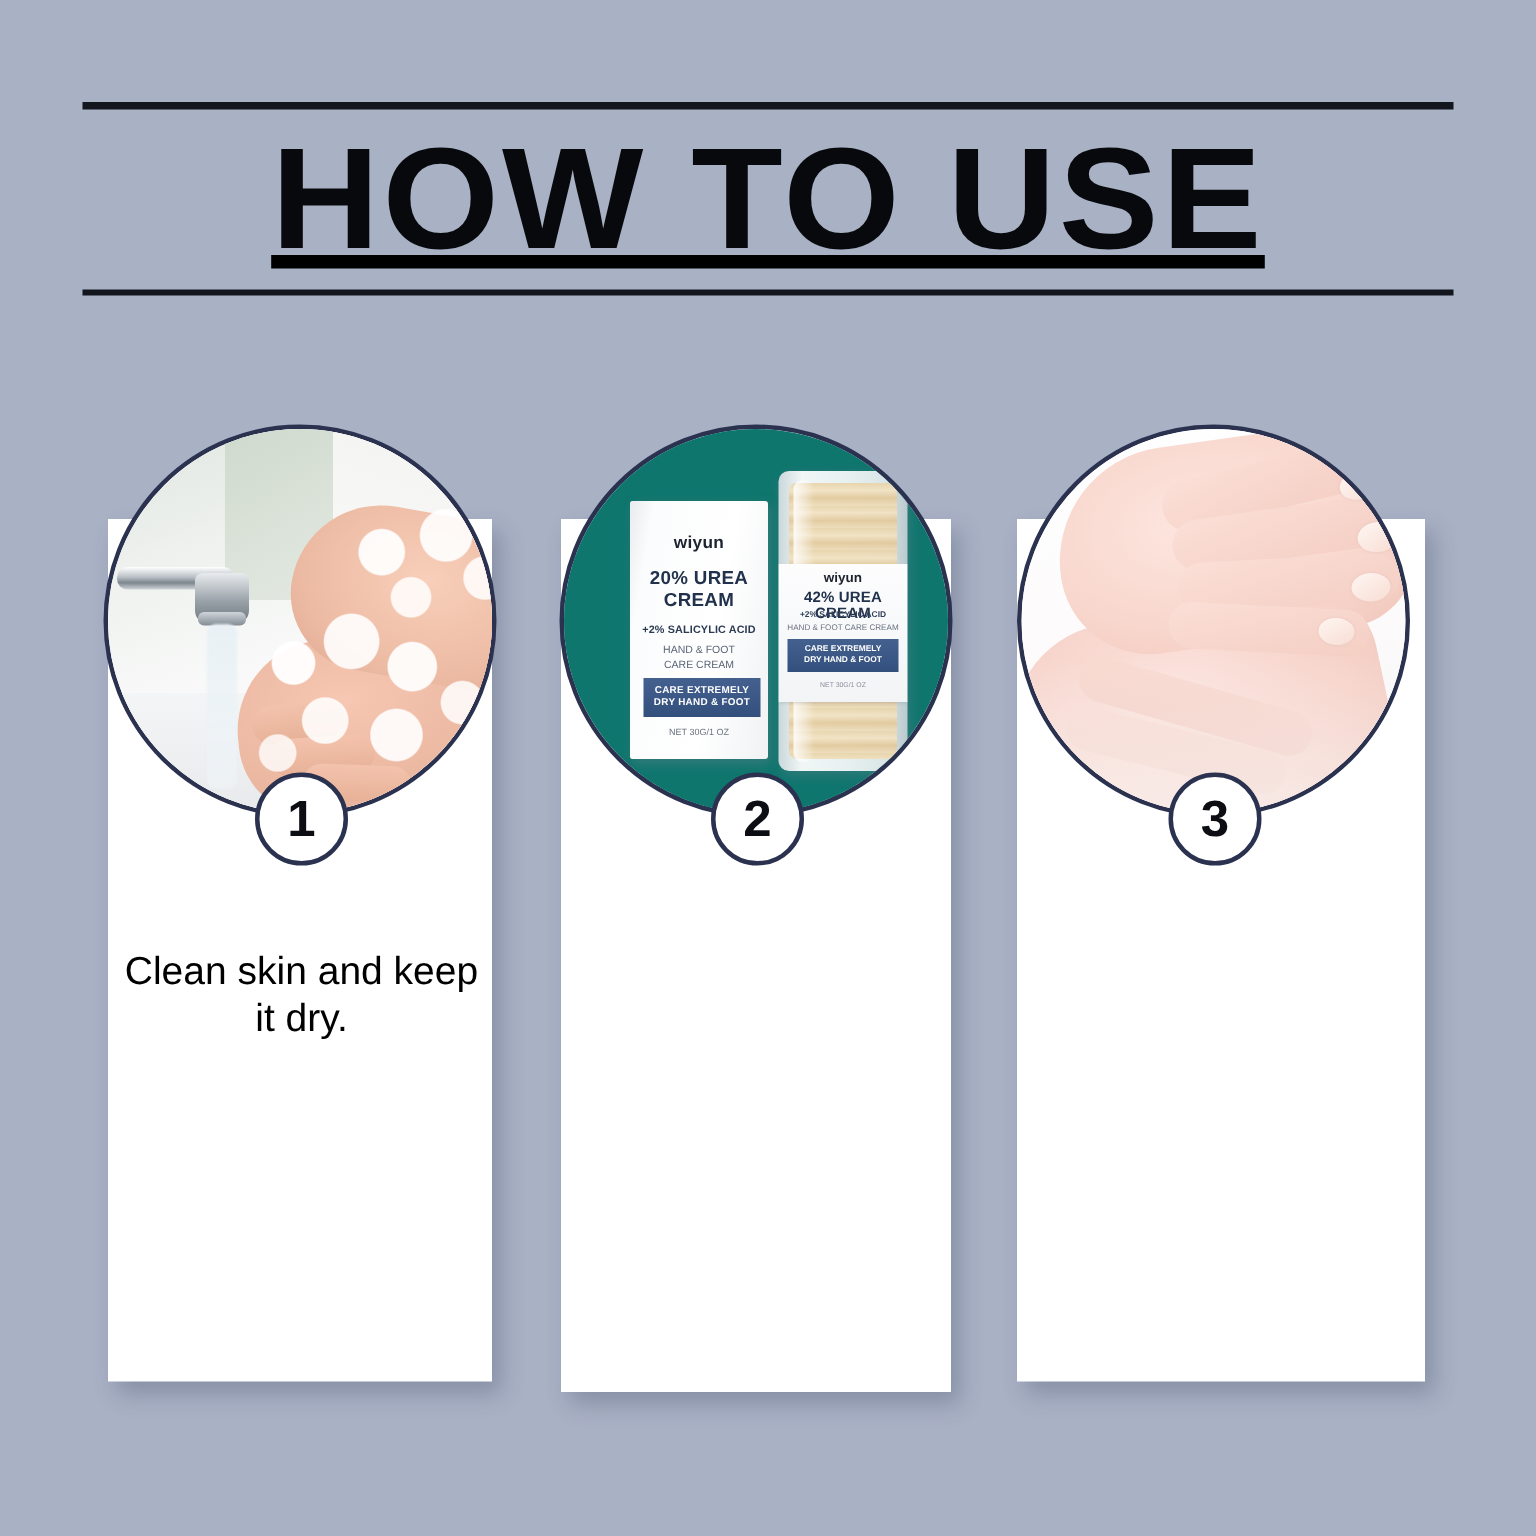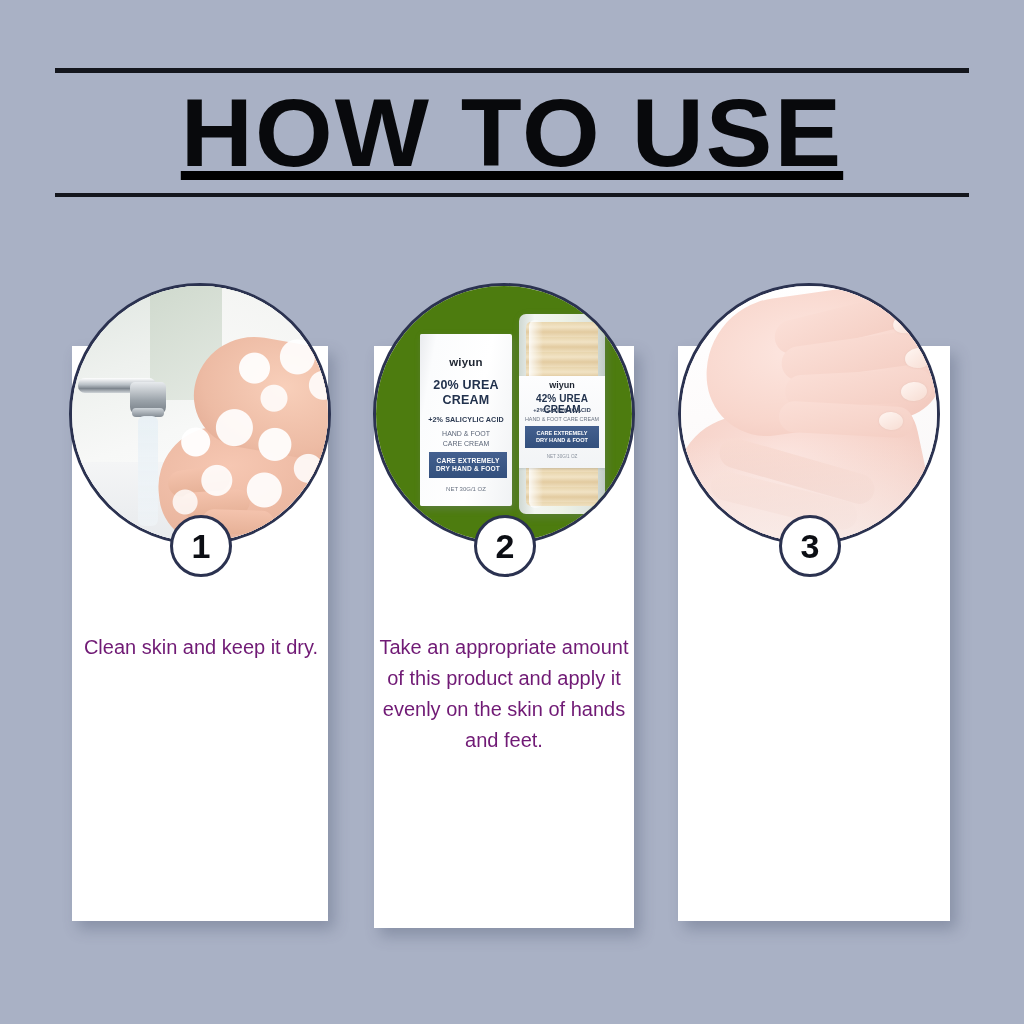--- a/index.html
+++ b/index.html
@@ -157,21 +157,21 @@
     position: absolute; left: 150px; top: 52px; width: 130px; height: 86px;
     background:
       radial-gradient(circle at 25% 35%, rgba(255,255,255,.92) 0 15px, transparent 16px),
       radial-gradient(circle at 58% 22%, rgba(255,255,255,.9) 0 17px, transparent 18px),
       radial-gradient(circle at 78% 55%, rgba(255,255,255,.86) 0 14px, transparent 15px),
       radial-gradient(circle at 40% 70%, rgba(255,255,255,.85) 0 13px, transparent 14px);
     filter: blur(0.4px);
   }
 
   
-  .sc2 { background: #4d7c0f; }
+  .sc2 { background: #0f766e; }
   .box {
     position: absolute;
     left: 44px; top: 48px;
     width: 92px; height: 172px;
     background: linear-gradient(100deg, #e9ebee 0%, #fbfcfd 14%, #ffffff 60%, #f0f2f4 100%);
     box-shadow: 2px 3px 7px rgba(120,130,145,.35);
     border-radius: 2px;
   }
   .box-side {
     position: absolute; left: 44px; top: 48px; width: 9px; height: 172px;
@@ -332,23 +332,23 @@
     font-family: "Liberation Sans", sans-serif;
   }
   .badge-1 { left: 170px; top: 232px; }
   .badge-2 { left: 474px; top: 232px; }
   .badge-3 { left: 779px; top: 232px; }
 
   
   .caption {
     position: absolute;
     text-align: center;
-    font-size: 20px;
+    font-size: 26px;
     line-height: 31px;
-    color: #701a75;
+    color: #000000;
     font-weight: normal;
   }
   .cap-1 { left: 76px;  top: 349px; width: 250px; }
   .cap-2 { left: 377px; top: 349px; width: 254px; }
   .cap-3 { left: 682px; top: 349px; width: 266px; }
 </style>
 </head>
 <body>
 
 <div class="header">
@@ -424,21 +424,20 @@
             </span>
           </div>
           <div class="stick-net">NET 30G/1 OZ</div>
         </div>
       </div>
 
     </div>
   </div>
 
   <div class="badge badge-2">2</div>
-  <div class="caption cap-2">Take an appropriate amount of this product and apply it evenly on the skin of hands and feet.</div>
 
   <div class="card card-3"></div>
 
   <div class="photo-wrap photo-3">
     <div class="photo-inner sc3">
       <div class="palm"></div>
       <div class="top-hand"></div>
       <div class="fgr g1"></div>
       <div class="fgr g2"></div>
       <div class="fgr g3"></div>

